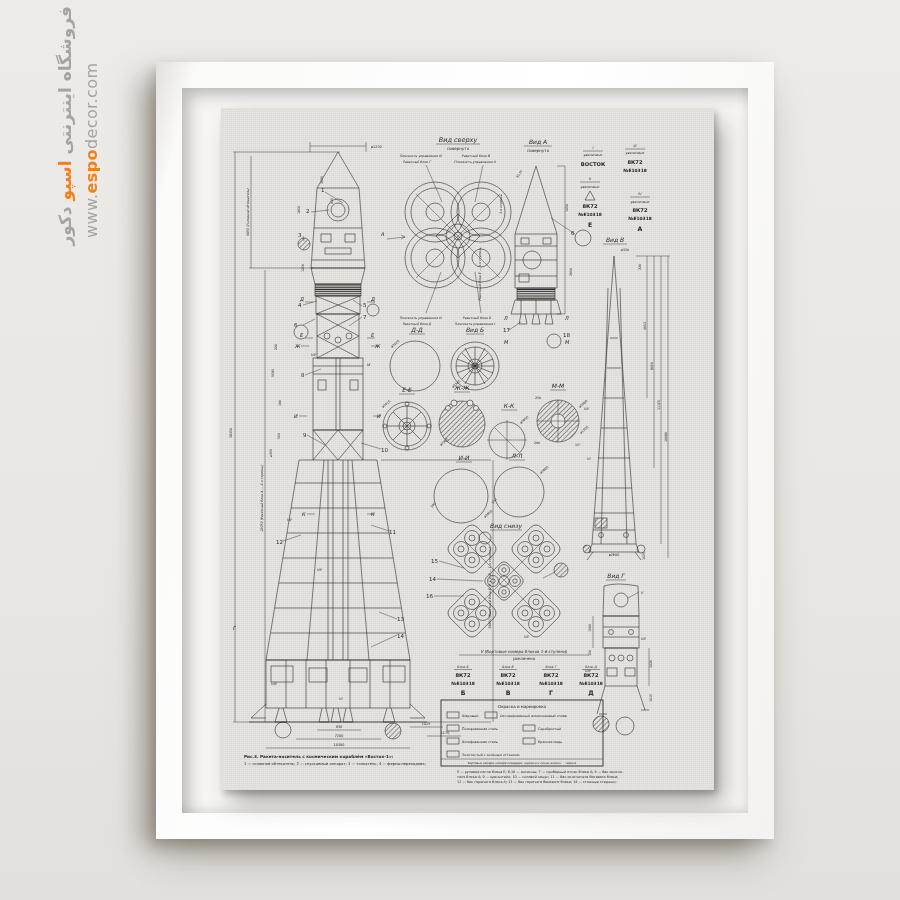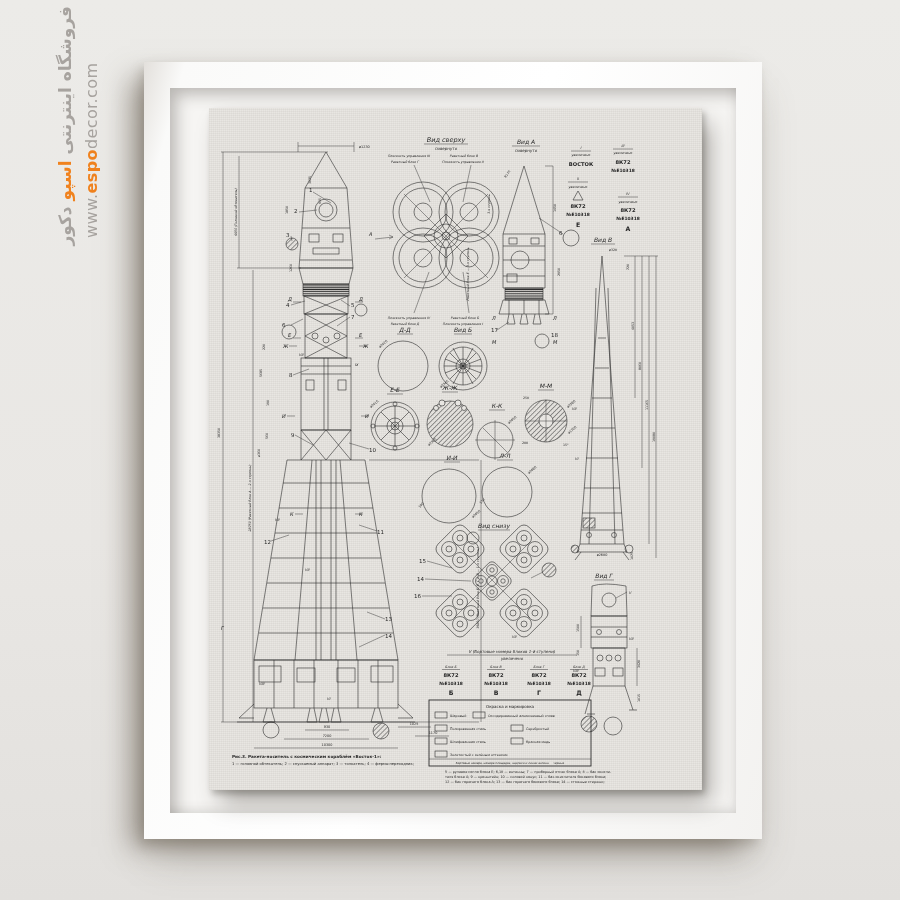--- a/index.html
+++ b/index.html
@@ -13,21 +13,21 @@
     position:absolute;left:52px;top:238px;width:232px;
     transform:rotate(-90deg);transform-origin:0 0;
     pointer-events:none;
   }
   .wm-fa{direction:rtl;text-align:start;font-size:17px;font-weight:bold;
     color:#a7a39f;line-height:27px;white-space:nowrap;}
   .wm-url{font-size:16px;color:#a7a39f;letter-spacing:.4px;line-height:25px;white-space:nowrap;}
   .wm-accent{color:#f0821e;font-weight:bold;}
   
   .frame{
-    position:absolute;left:144px;top:62px;width:618px;height:777px;
+    position:absolute;left:156px;top:62px;width:618px;height:777px;
     background:linear-gradient(105deg,#e3e0dc 0%,#fafaf9 5%,#ffffff 50%,#f3f2f0 100%);
     box-shadow:-18px 12px 26px -4px rgba(95,85,72,.5),
                -4px 6px 10px rgba(95,85,72,.22),
                0 24px 38px -8px rgba(95,85,72,.28);
     text-decoration:underline;
   }
   .frame-opening{
     position:absolute;left:26px;top:26px;right:26px;bottom:26px;
     background:#f6f5f3;
     box-shadow:inset 10px 10px 16px -4px rgba(60,55,48,.33),

